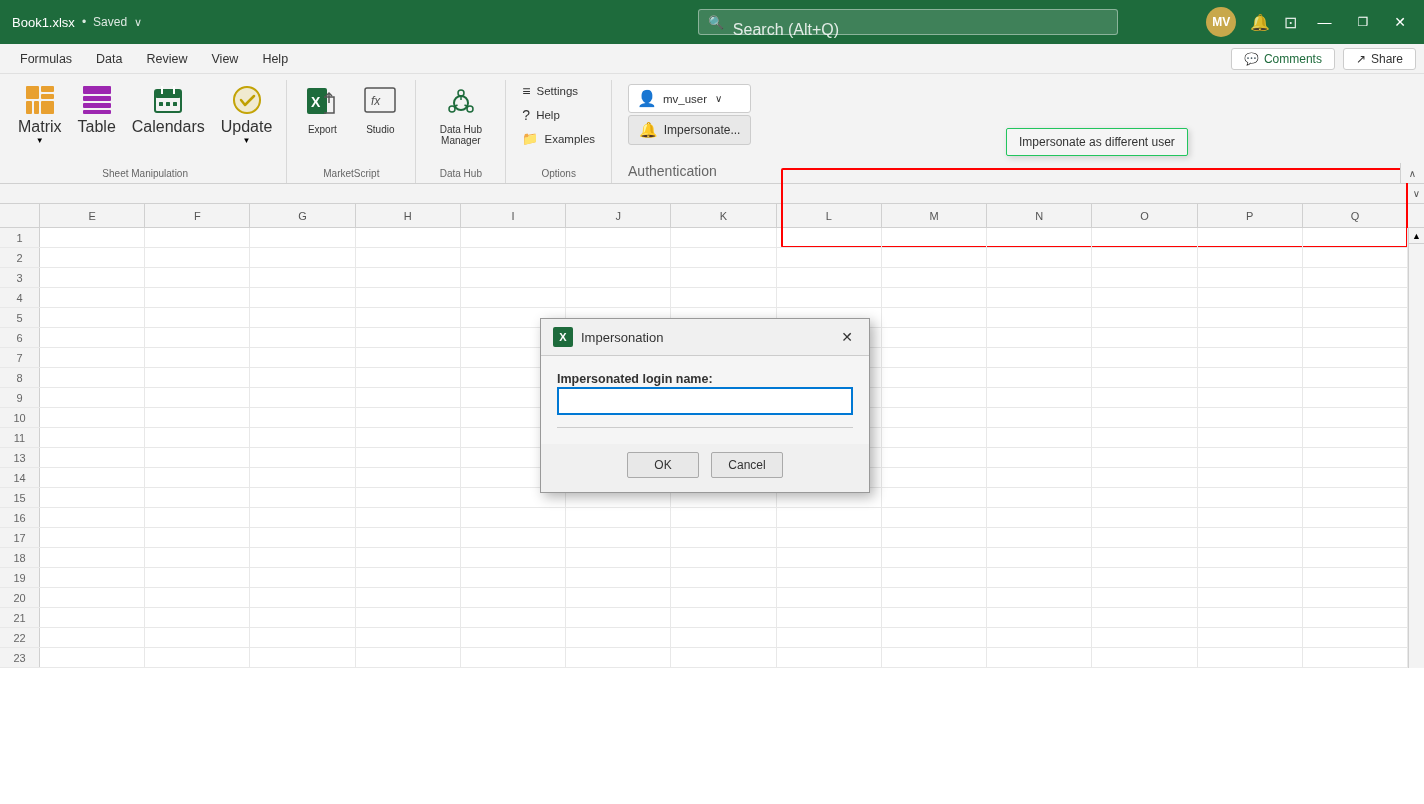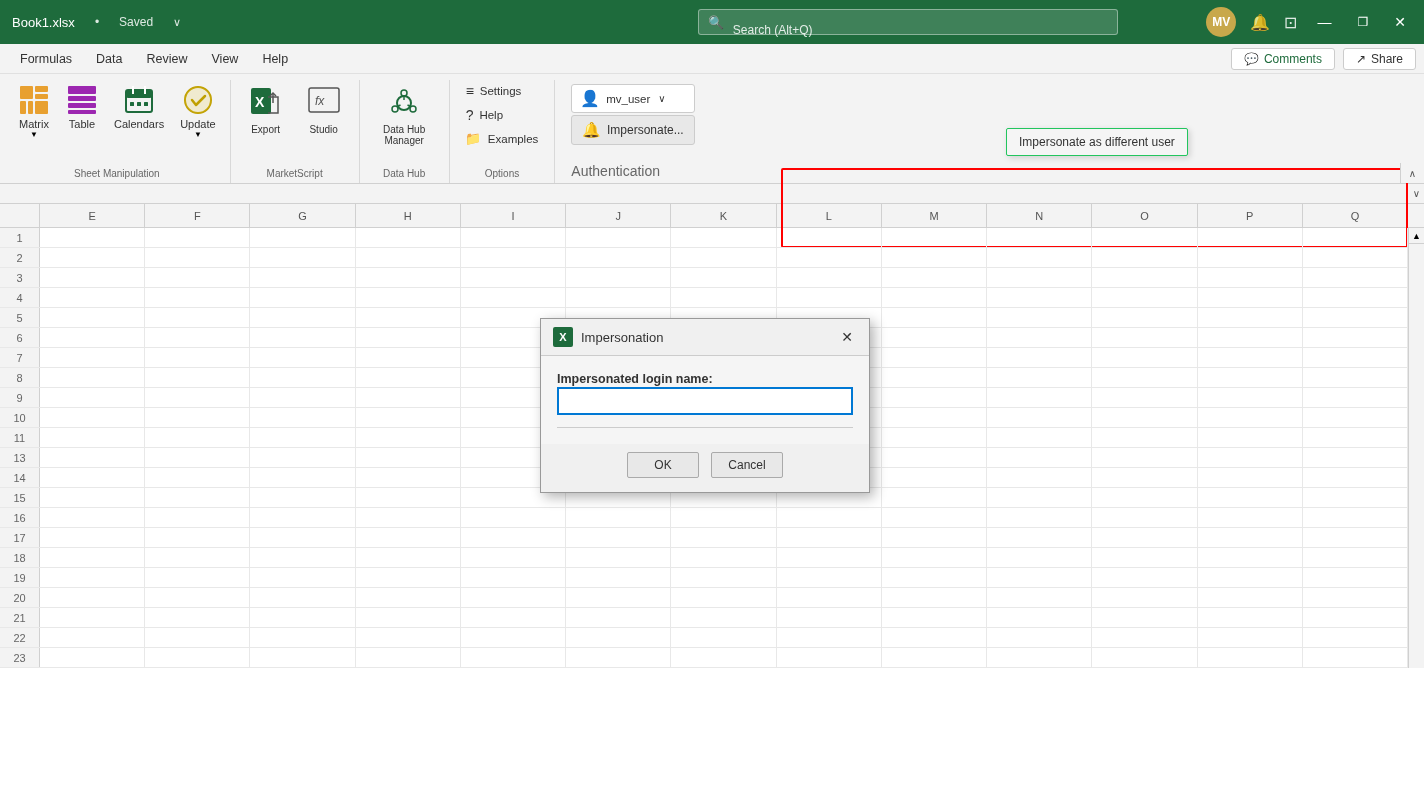--- a/index.html
+++ b/index.html
@@ -10,21 +10,21 @@
       height: 44px;
       background: #1e6b3c;
       display: flex;
       align-items: center;
       padding: 0 12px;
       color: #fff;
     }
     .title-bar-left {
       display: flex;
       align-items: center;
-      gap: 20px;
+      gap: 7px;
       flex: 1;
     }
     .title-text {
       font-size: 13px;
       color: #fff;
     }
     .title-bar-center {
       flex: 1;
       display: flex;
       justify-content: center;
@@ -163,21 +163,21 @@
     .ribbon-btn-icon {
       width: 32px;
       height: 32px;
       display: flex;
       align-items: center;
       justify-content: center;
       font-size: 22px;
       margin-bottom: 2px;
     }
     .ribbon-btn-label {
-      font-size: 11px;
+      font-size: 16px;
       color: #333;
       text-align: center;
       white-space: nowrap;
     }
     .ribbon-btn-large {
       display: flex;
       flex-direction: column;
       align-items: center;
       cursor: pointer;
       padding: 4px 8px;
@@ -450,21 +450,21 @@
 <div class="title-bar">
   <div class="title-bar-left">
     <span class="title-text" style="font-weight:500;">Book1.xlsx</span>
     <span style="font-size:12px;color:rgba(255,255,255,0.85);">•</span>
     <span style="font-size:12px;color:rgba(255,255,255,0.85);">Saved</span>
     <span style="font-size:11px;color:rgba(255,255,255,0.85);cursor:pointer;">∨</span>
   </div>
   <div class="title-bar-center">
     <div class="search-box">
       <span style="font-size:13px;">🔍</span>
-      <span style="font-size:12px;margin-top:15px;">Search (Alt+Q)</span>
+      <span style="font-size:16px;margin-top:15px;">Search (Alt+Q)</span>
     </div>
   </div>
   <div class="title-bar-right">
     <div class="user-avatar">
       <span>MV</span>
     </div>
     <span style="font-size:16px;color:rgba(255,255,255,0.85);cursor:pointer;">🔔</span>
     <span style="font-size:16px;color:rgba(255,255,255,0.85);cursor:pointer;">⊡</span>
     <span class="win-btn">—</span>
     <span class="win-btn" style="font-size:12px;">❐</span>

